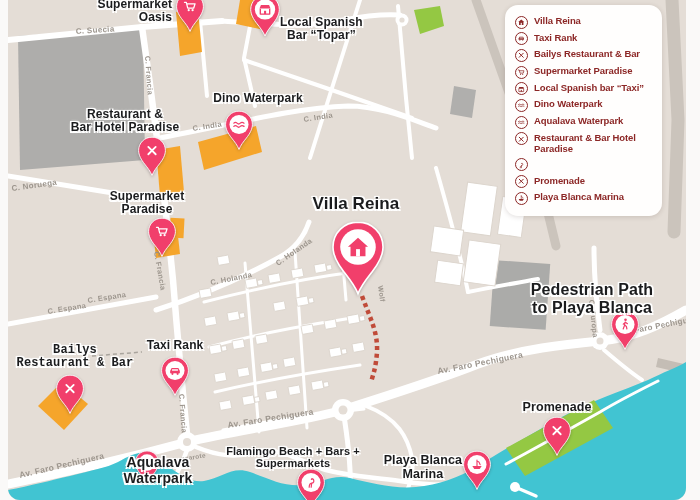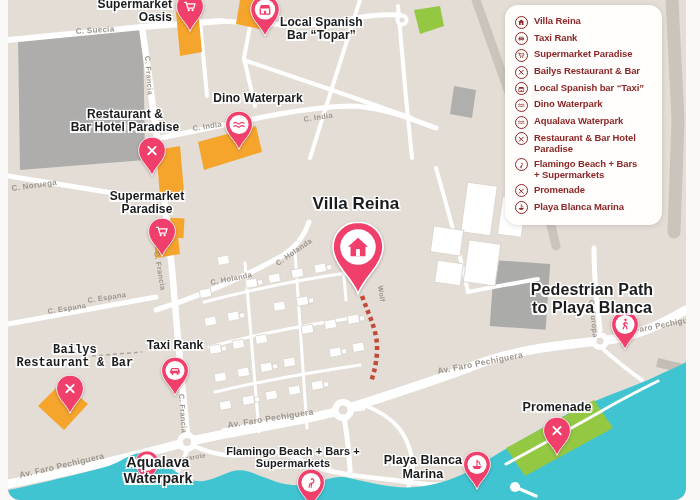--- a/index.html
+++ b/index.html
@@ -314,38 +314,38 @@
               <circle cx="8" cy="17" r="1.7" fill="#8C2726"></circle>
               <circle cx="16" cy="17" r="1.7" fill="#8C2726"></circle>
               <rect x="7.4" y="10" width="9.2" height="2.2" fill="#FFFEFD"></rect>
             </svg>
           </span>
           <span class="legend-label">Taxi Rank</span>
         </div>
         <div class="legend-row">
           <span class="legend-ico">
             <svg width="8.5" height="8.5" viewBox="0 0 24 24">
+              <path d="M6.3 6.3 L17.7 17.7 M17.7 6.3 L6.3 17.7" stroke="#8C2726" stroke-width="2.8" stroke-linecap="round" fill="none"></path>
+            </svg>
+          </span>
+          <span class="legend-label">Bailys Restaurant &amp; Bar</span>
+        </div>
+        <div class="legend-row">
+          <span class="legend-ico">
+            <svg width="8.5" height="8.5" viewBox="0 0 24 24">
               <path d="M3.5 5.5 H6.3 L8.5 14.5 H17.6 L19.8 7.8 H7.2" stroke="#8C2726" stroke-width="2" fill="none" stroke-linecap="round" stroke-linejoin="round"></path>
               <circle cx="10" cy="17.6" r="1.7" fill="#8C2726"></circle>
               <circle cx="16" cy="17.6" r="1.7" fill="#8C2726"></circle>
             </svg>
           </span>
           <span class="legend-label">Supermarket Paradise</span>
         </div>
         <div class="legend-row">
           <span class="legend-ico">
             <svg width="8.5" height="8.5" viewBox="0 0 24 24">
-              <path d="M6.3 6.3 L17.7 17.7 M17.7 6.3 L6.3 17.7" stroke="#8C2726" stroke-width="2.8" stroke-linecap="round" fill="none"></path>
-            </svg>
-          </span>
-          <span class="legend-label">Bailys Restaurant &amp; Bar</span>
-        </div>
-        <div class="legend-row">
-          <span class="legend-ico">
-            <svg width="8.5" height="8.5" viewBox="0 0 24 24">
               <path d="M5.2 10.8 V18.6 H18.8 V10.8" stroke="#8C2726" stroke-width="2" fill="none" stroke-linejoin="round"></path>
               <path d="M4 10.4 L6.1 5.4 H17.9 L20 10.4 Z" fill="#8C2726"></path>
               <rect x="10.6" y="13.8" width="3" height="4.8" fill="#8C2726"></rect>
             </svg>
           </span>
           <span class="legend-label">Local Spanish bar “Taxi”</span>
         </div>
         <div class="legend-row">
           <span class="legend-ico">
             <svg width="8.5" height="8.5" viewBox="0 0 24 24">
@@ -370,21 +370,20 @@
           </span>
           <span class="legend-label">Restaurant &amp; Bar Hotel<br>Paradise</span>
         </div>
         <div class="legend-row">
           <span class="legend-ico">
             <svg width="8.5" height="8.5" viewBox="0 0 24 24">
               <path d="M9.2 19.2 C9.4 14.6 10.2 13.4 13 13 C15.9 12.6 16.9 10.4 16.1 8 C15.5 6.3 13.6 5.7 12.6 7 M13 13 L12.3 19.2" stroke="#8C2726" stroke-width="1.9" fill="none" stroke-linecap="round"></path>
               <circle cx="13.4" cy="6.6" r="1.1" fill="#8C2726"></circle>
             </svg>
           </span>
-          <span class="legend-label">Flamingo Beach + Bars<br>+ Supermarkets</span>
         </div>
         <div class="legend-row">
           <span class="legend-ico">
             <svg width="8.5" height="8.5" viewBox="0 0 24 24">
               <path d="M6.3 6.3 L17.7 17.7 M17.7 6.3 L6.3 17.7" stroke="#8C2726" stroke-width="2.8" stroke-linecap="round" fill="none"></path>
             </svg>
           </span>
           <span class="legend-label">Promenade</span>
         </div>
         <div class="legend-row">

